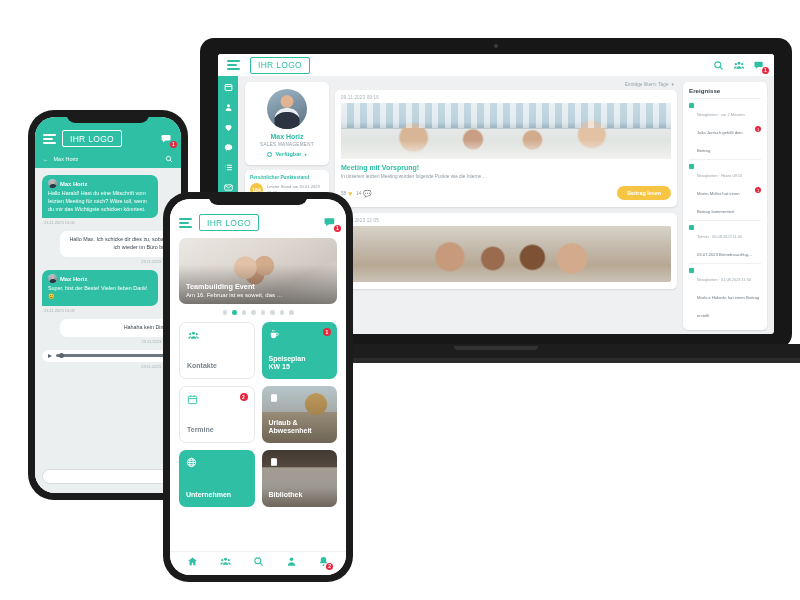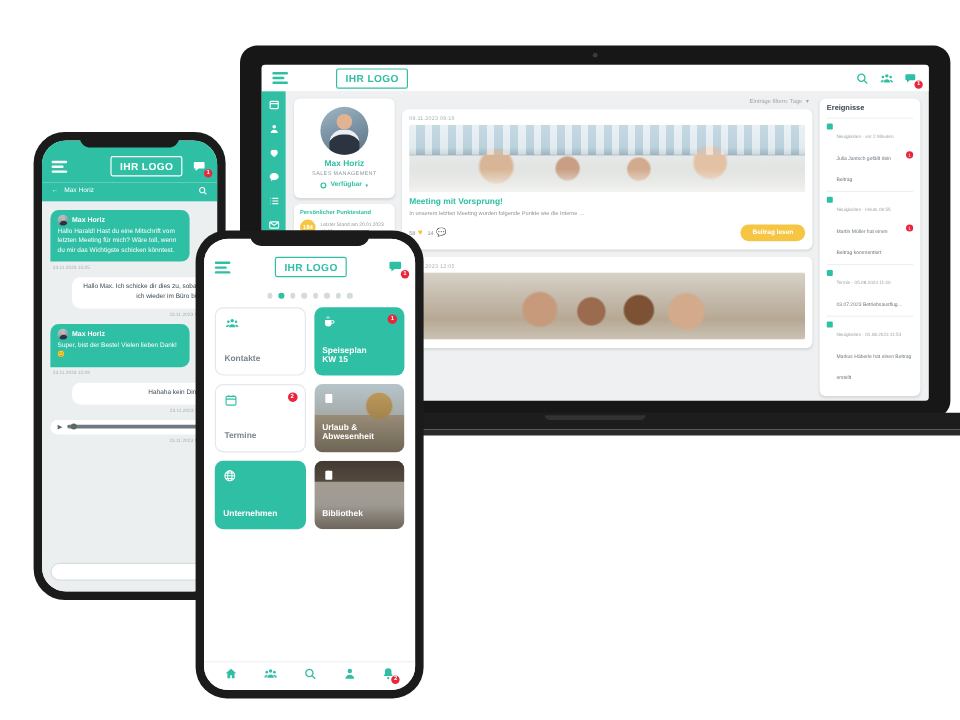--- a/index.html
+++ b/index.html
@@ -44,22 +44,22 @@
     height: 22px; background: #fff; display: flex; align-items: center;
     gap: 10px; padding: 0 9px; flex: 0 0 22px; position: relative; z-index: 4;
   }
   .burger { display: flex; flex-direction: column; gap: 2px; cursor: pointer; }
   .burger i { display: block; height: 2px; background: #2fbfa4; border-radius: 1px; }
   .burger i:nth-child(1) { width: 13px; }
   .burger i:nth-child(2) { width: 10px; }
   .burger i:nth-child(3) { width: 13px; }
   .logo-box {
     border: 1.3px solid #2fbfa4; color: #2fbfa4; border-radius: 2px;
-    font-size: 8.5px; font-weight: bold; letter-spacing: .3px;
-    padding: 2.5px 7px; white-space: nowrap; margin-left: 30px;
+    font-size: 8.5px; font-weight: normal; letter-spacing: .3px;
+    padding: 2.5px 7px; white-space: nowrap;
   }
   .lt-top-icons { margin-left: auto; display: flex; align-items: center; gap: 9px; }
   .ic { color: #2fbfa4; display: inline-flex; position: relative; }
   .badge-dot {
     position: absolute; right: -4px; bottom: -3px; background: #e8263c; color: #fff;
     font-size: 5px; line-height: 7px; min-width: 7px; height: 7px; border-radius: 4px;
     text-align: center; font-weight: bold; padding: 0 1px;
   }
 
   .lt-body { flex: 1; display: flex; min-height: 0; }
@@ -564,20 +564,28 @@
         <div class="logo-box">IHR LOGO</div>
         <span class="ic" style="margin-left:auto">
           <svg width="13" height="13" viewBox="0 0 24 24" fill="currentColor">
               <path d="M3 4h14a2 2 0 0 1 2 2v7a2 2 0 0 1-2 2H9l-5 4v-4H3a2 2 0 0 1-2-2V6a2 2 0 0 1 2-2z"></path>
             </svg>
           <span class="badge-dot">1</span>
         </span>
       </div>
 
       <div class="cp-body">
+        <div class="hero">
+          <div class="hero-img"></div>
+          <div class="hero-ov"></div>
+          <div class="hero-txt">
+            <div class="hero-t">Teambuilding Event</div>
+            <div class="hero-s">Am 16. Februar ist es soweit, das …</div>
+          </div>
+        </div>
 
         <div class="dots">
           <span class="dot"></span>
           <span class="dot on"></span>
           <span class="dot"></span>
           <span class="dot"></span>
           <span class="dot"></span>
           <span class="dot"></span>
           <span class="dot"></span>
           <span class="dot"></span>

